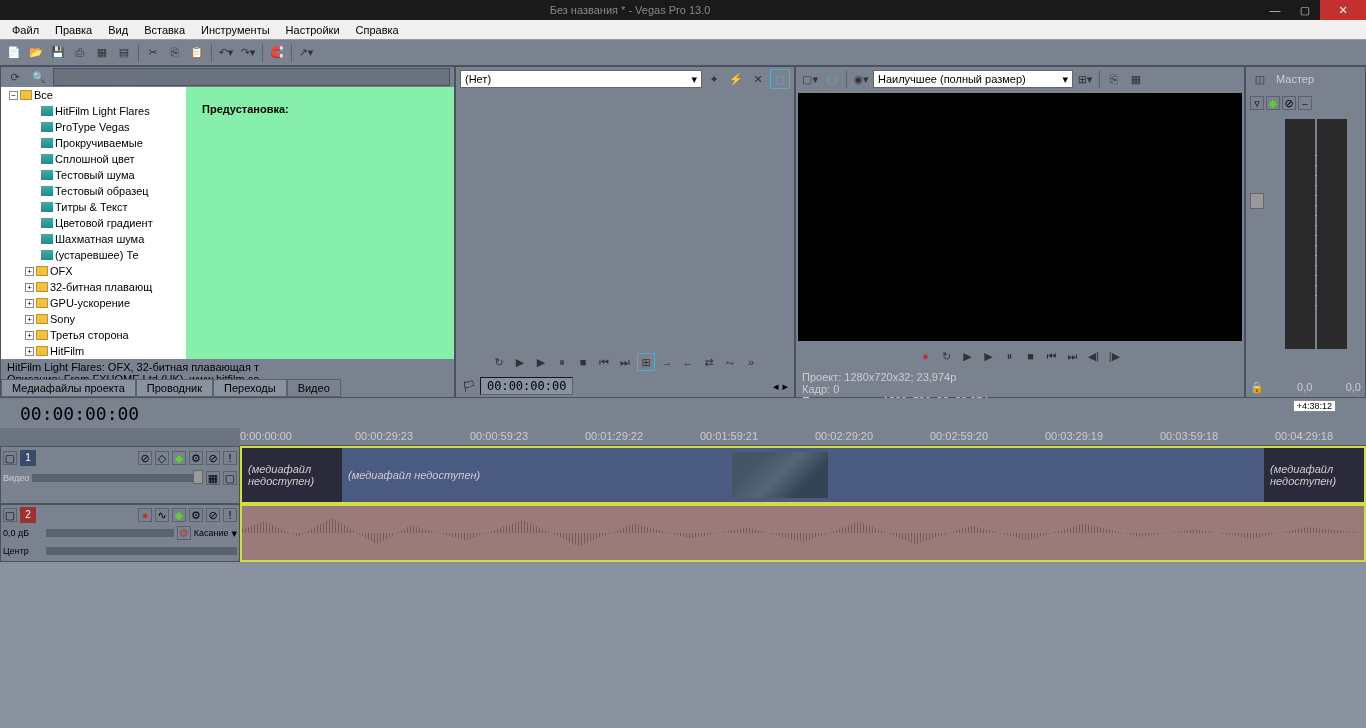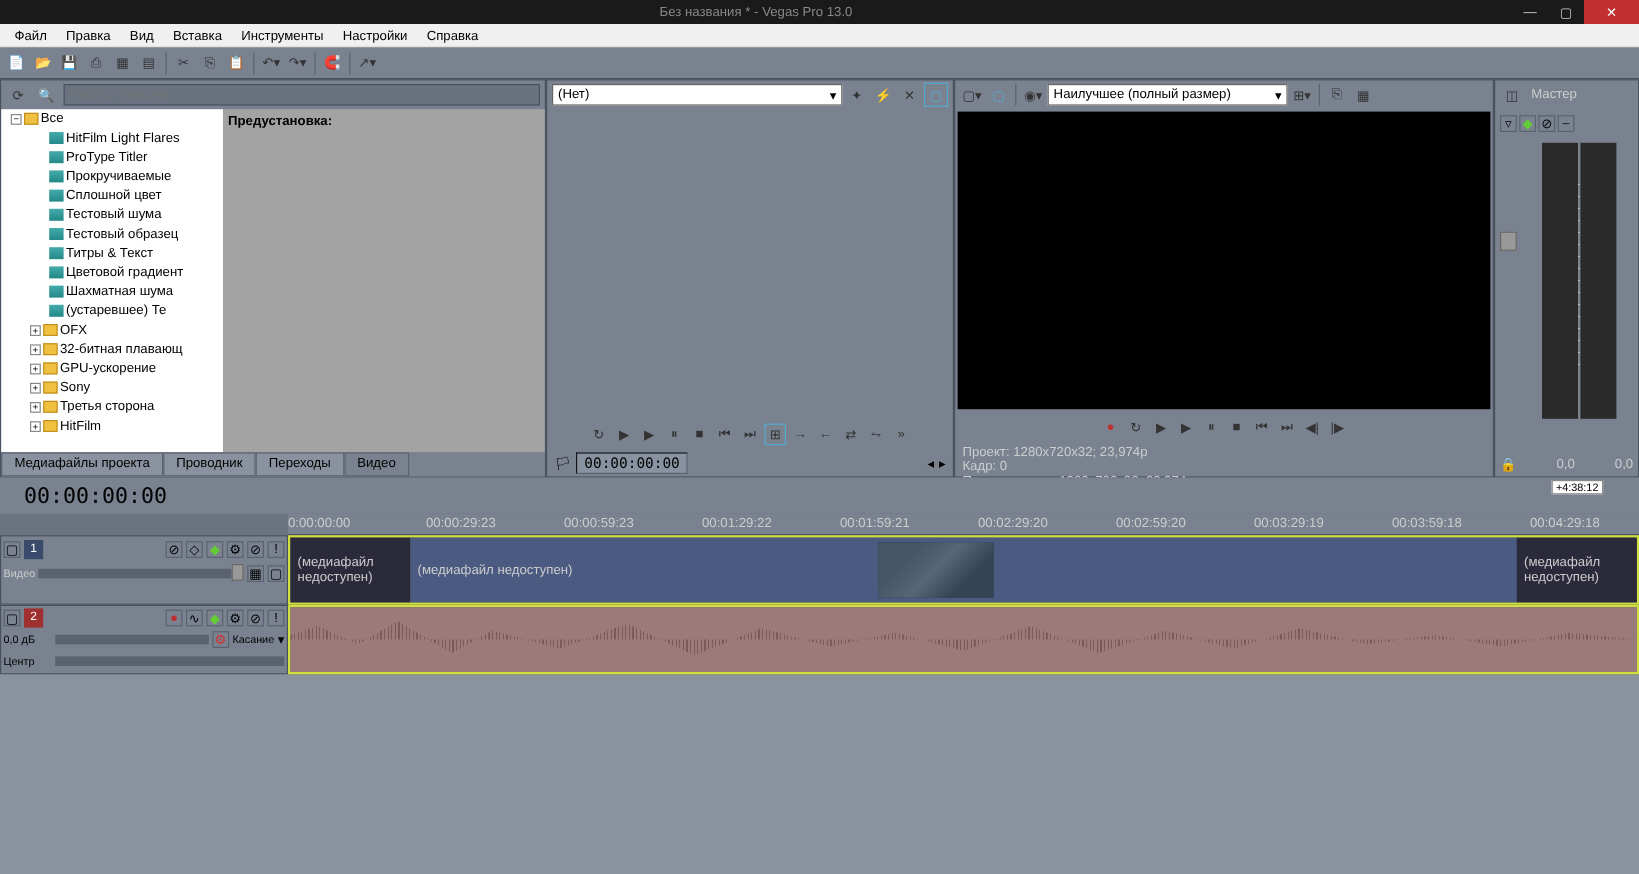--- a/index.html
+++ b/index.html
@@ -20,21 +20,21 @@
 .fx-header { height: 24px; display: flex; align-items: center; padding: 0 4px; gap: 4px; }
 .search-input { flex: 1; height: 18px; background: #6a7280; border: 1px solid #4a5260; padding: 0 4px; color: #ccc; font-style: italic; }
 .fx-body { flex: 1; display: flex; }
 .tree { width: 185px; background: #fff; overflow: auto; }
 .tree-item { display: flex; align-items: center; height: 16px; padding-left: 8px; gap: 2px; color: #000; }
 .tree-item.indent1 { padding-left: 24px; }
 .tree-item.indent2 { padding-left: 40px; }
 .folder-i { width: 12px; height: 10px; background: #f0c040; border: 1px solid #c09020; }
 .fx-i { width: 12px; height: 10px; background: linear-gradient(to bottom, #4aa, #288); }
 .expand { width: 9px; height: 9px; border: 1px solid #888; font-size: 8px; line-height: 7px; text-align: center; }
-.preset-panel { flex: 1; background: #a3a3a3; padding: 4px; }
+.preset-panel { flex: 1; background: #86efac; padding: 16px; }
 .preset-label { font-size: 11px; font-weight: bold; margin-bottom: 4px; }
 .preset-box { width: 170px; background: #fff; padding: 8px; text-align: center; }
 .preset-thumb { width: 100px; height: 60px; background: repeating-conic-gradient(#ccc 0% 25%, #fff 0% 50%) 50% / 12px 12px; margin: 0 auto 6px; position: relative; }
 .preset-thumb::after { content: ''; position: absolute; top: 45%; left: 35%; width: 18px; height: 18px; background: radial-gradient(circle, #8af 0%, #46d 60%, transparent 80%); border-radius: 50%; }
 .fx-desc { height: 30px; padding: 2px 6px; color: #000; font-size: 10px; line-height: 12px; overflow: hidden; }
 .fx-tabs { height: 20px; background: #7a8290; display: flex; }
 .fx-tab { padding: 2px 10px; border: 1px solid #5a6270; background: #8a92a0; color: #000; }
 .fx-tab.active { background: #7a8290; }
 .trimmer-panel { width: 340px; }
 .preview-panel { width: 450px; }
@@ -59,21 +59,21 @@
 .tl-endmark { position: absolute; right: 30px; top: 2px; background: #fff; border: 1px solid #888; padding: 0 3px; font-size: 9px; }
 .tl-ruler { height: 18px; background: #7a8290; border-bottom: 1px solid #4a5260; position: relative; margin-left: 240px; color: #ccc; font-size: 9px; }
 .ruler-mark { position: absolute; top: 2px; }
 .tl-body { display: flex; }
 .tl-tracks-left { width: 240px; }
 .track-header { height: 58px; background: #7a8290; border: 1px solid #4a5260; display: flex; flex-direction: column; padding: 2px; gap: 2px; }
 .track-header-row { display: flex; align-items: center; gap: 3px; height: 18px; }
 .track-num { width: 16px; height: 16px; background: #3a4a6a; color: #fff; text-align: center; line-height: 16px; font-size: 10px; }
 .track-num.audio { background: #a03030; }
 .mini-icon { width: 14px; height: 14px; border: 1px solid #5a6270; display: flex; align-items: center; justify-content: center; }
-.tl-tracks-right { flex: 1; position: relative; }
+.tl-tracks-right { flex: 1; position: relative; font-style: italic; }
 .track-lane { height: 58px; border: 1px solid #4a5260; position: relative; }
 .video-lane { background: #5a5a5a; border: 2px solid #cfdf3f; }
 .audio-lane { background: #6a5a5a; border: 2px solid #cfdf3f; }
 .clip-video { position: absolute; top: 0; bottom: 0; background: #2a2a3a; display: flex; align-items: center; padding: 0 6px; color: #ccc; font-size: 9px; }
 .clip-v1 { left: 0; width: 100px; }
 .clip-v2 { left: 100px; right: 100px; background: #4a5a80; }
 .clip-v3 { right: 0; width: 100px; }
 .thumb-box { width: 96px; height: 46px; background: #334; margin: 0 auto; background-image: linear-gradient(135deg, #456 25%, #567 50%, #345 75%); }
 .wave { position: absolute; top: 0; bottom: 0; left: 0; right: 0; background: #9a7a7a; }
 .wave::before { content: ''; position: absolute; top: 8px; bottom: 8px; left: 0; right: 0; background: repeating-linear-gradient(90deg, #7a5a5a 0 1px, #9a7a7a 1px 3px); clip-path: polygon(0 40%, 2% 20%, 5% 60%, 8% 10%, 12% 80%, 15% 30%, 20% 70%, 25% 15%, 30% 85%, 35% 25%, 40% 65%, 45% 35%, 50% 75%, 55% 20%, 60% 80%, 65% 30%, 70% 70%, 75% 25%, 80% 60%, 85% 40%, 90% 65%, 95% 35%, 100% 50%, 100% 50%, 0 50%); }
@@ -136,21 +136,21 @@
             <span class="expand">−</span>
             <span class="folder-i"></span>
             <span>Все</span>
           </div>
         <div class="tree-item indent2">
             <span class="fx-i"></span>
             <span>HitFilm Light Flares</span>
           </div>
         <div class="tree-item indent2">
             <span class="fx-i"></span>
-            <span>ProType Titler</span>
+            <span>ProType Vegas</span>
           </div>
         <div class="tree-item indent2">
             <span class="fx-i"></span>
             <span>Прокручиваемые</span>
           </div>
         <div class="tree-item indent2">
             <span class="fx-i"></span>
             <span>Сплошной цвет</span>
           </div>
         <div class="tree-item indent2">
@@ -204,20 +204,24 @@
           </div>
         <div class="tree-item indent1">
             <span class="expand">+</span>
             <span class="folder-i"></span>
             <span>HitFilm</span>
           </div>
       </div>
       <div class="preset-panel">
         <div class="preset-label">Предустановка:</div>
       </div>
+    </div>
+    <div class="fx-desc">
+      <div>HitFilm Light Flares: OFX, 32-битная плавающая т</div>
+      <div>Описание: From FXHOME Ltd (UK). www.hitfilm.co</div>
     </div>
     <div class="fx-tabs">
       <div class="fx-tab">Медиафайлы проекта</div>
       <div class="fx-tab">Проводник</div>
       <div class="fx-tab">Переходы</div>
       <div class="fx-tab active">Видео</div>
     </div>
   </div>
 
   <div class="panel trimmer-panel">

